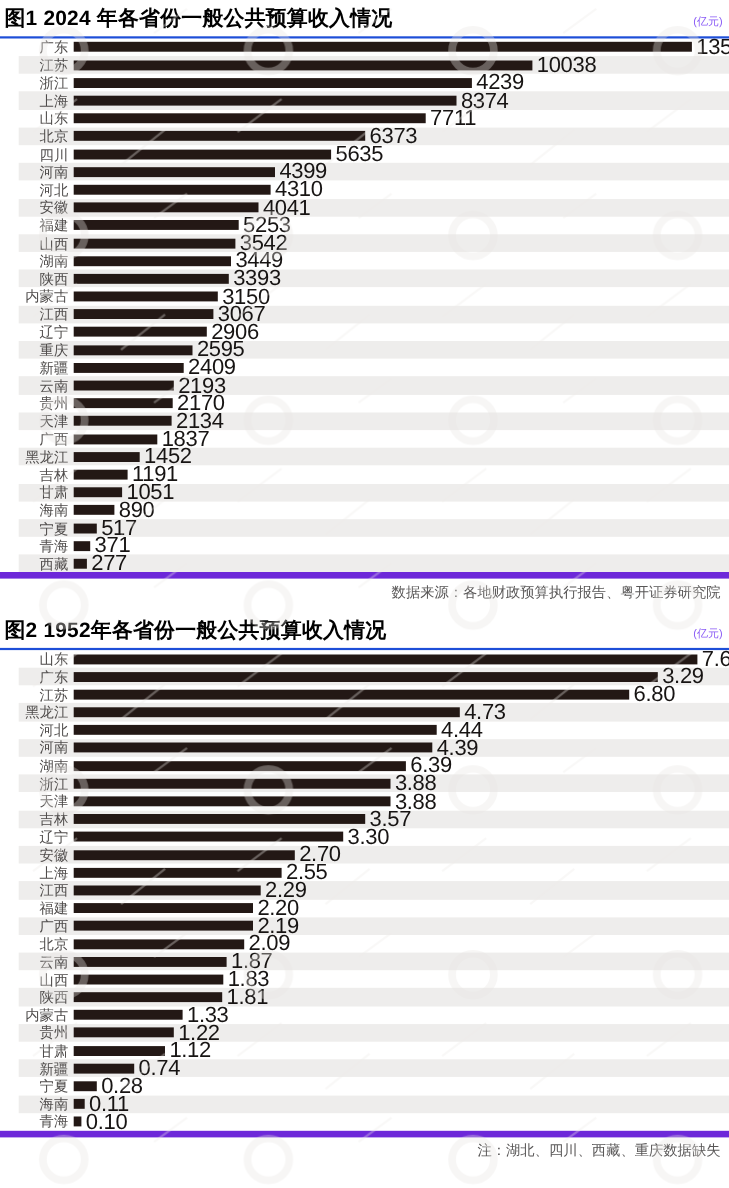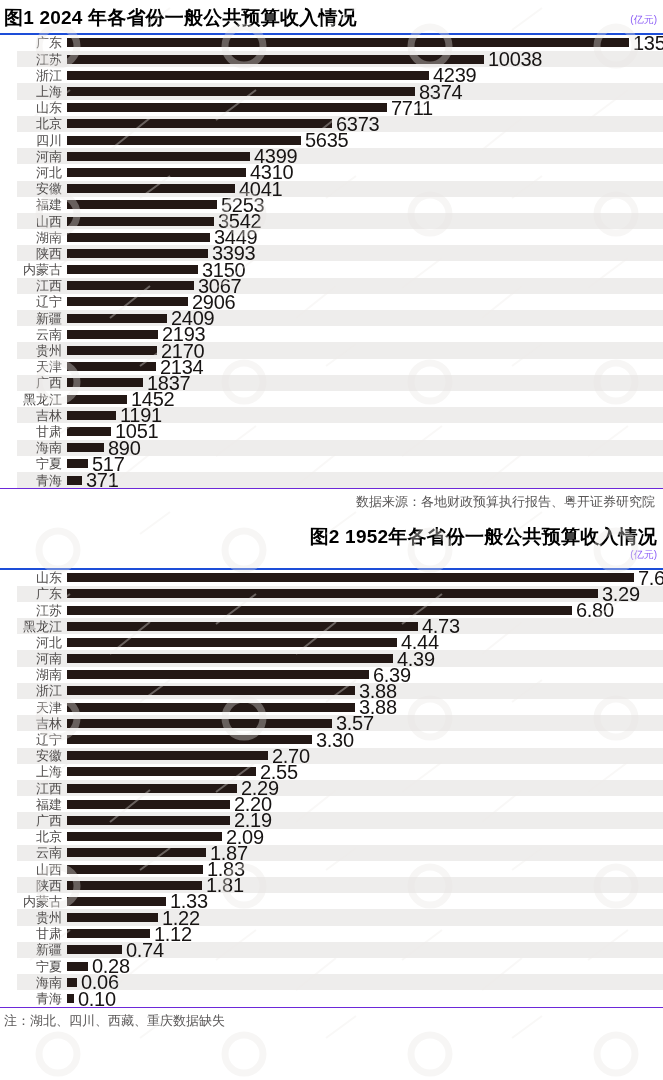--- a/index.html
+++ b/index.html
@@ -14,45 +14,45 @@
   .watermark {
     position:absolute; left:0; top:0; width:663px; height:1080px;
     pointer-events:none; z-index:5;
   }
   section.chart { position:relative; z-index:1; }
   .chart-header {
     display:flex; justify-content:space-between; align-items:flex-end;
     padding:7px 6px 4px 4px;
     border-bottom:2px solid #1d4ed8;
   }
-  #section-1952 .chart-header { padding-top:10px;flex-direction:column; }
+  #section-1952 .chart-header { padding-top:10px; }
   .chart-title {
     font-size:19px; font-weight:bold; color:#000;
     letter-spacing:0.2px; line-height:1.15;
   }
   .chart-unit { font-size:10px; color:#8b5cf6; padding-bottom:2px; }
   .rows { width:100%; }
   .chart-row { display:flex; align-items:center; height:16.2px;margin-left:17px; }
   .chart-row:nth-child(even) { background:var(--stripe,#eeedec); }
   .row-label {
     width:48px; min-width:48px; padding-right:3px;
     text-align:right; font-size:13px; color:#4f4c4b; line-height:1;
   }
   .bar { height:9px; background:var(--bar,#231815); margin-left:2px; flex:0 0 auto; }
   .bar-value {
     margin-left:4px; font-size:20px; color:#171413;
     letter-spacing:-0.3px; line-height:1; white-space:nowrap;
   }
   .chart-footer {
-    display:flex; justify-content:flex-start; align-items:flex-start;
-    border-top:1px solid #6d28d9;
+    display:flex; justify-content:flex-end; align-items:flex-start;
+    border-top:6px solid #6d28d9;
     padding:5px 8px 6px 4px;
     font-size:13px; color:#595757; line-height:1.2;
   }
-  .chart-note { text-align:left; }
+  .chart-note { text-align:left;font-family:Liberation Mono, monospace; }
   .chart-source { text-align:right; margin-left:auto; }
 </style>
 </head>
 <body style="--bar: #231815; --stripe: #eeedec; background: rgb(255, 255, 255);">
 
 <svg class="watermark" width="663" height="1080" xmlns="http://www.w3.org/2000/svg">
   <defs>
     <pattern id="wm" width="186" height="168" patternUnits="userSpaceOnUse">
       <circle cx="58" cy="46" r="19" fill="none" stroke="#e8e5e2" stroke-width="7"></circle>
       <path d="M30 120 L70 90 M110 150 L150 118 M140 30 L170 8" stroke="#edebe8" stroke-width="2" fill="none"></path>
@@ -146,20 +146,25 @@
         <span class="row-label">江西</span>
         <span class="bar" style="width: 127px;"></span>
         <span class="bar-value">3067</span>
       </div>
       <div class="chart-row">
         <span class="row-label">辽宁</span>
         <span class="bar" style="width: 121px;"></span>
         <span class="bar-value">2906</span>
       </div>
       <div class="chart-row">
+        <span class="row-label">重庆</span>
+        <span class="bar" style="width: 108px;"></span>
+        <span class="bar-value">2595</span>
+      </div>
+      <div class="chart-row">
         <span class="row-label">新疆</span>
         <span class="bar" style="width: 100px;"></span>
         <span class="bar-value">2409</span>
       </div>
       <div class="chart-row">
         <span class="row-label">云南</span>
         <span class="bar" style="width: 91px;"></span>
         <span class="bar-value">2193</span>
       </div>
       <div class="chart-row">
@@ -199,20 +204,25 @@
       </div>
       <div class="chart-row">
         <span class="row-label">宁夏</span>
         <span class="bar" style="width: 21px;"></span>
         <span class="bar-value">517</span>
       </div>
       <div class="chart-row">
         <span class="row-label">青海</span>
         <span class="bar" style="width: 15px;"></span>
         <span class="bar-value">371</span>
+      </div>
+      <div class="chart-row">
+        <span class="row-label">西藏</span>
+        <span class="bar" style="width: 12px;"></span>
+        <span class="bar-value">277</span>
       </div>
     </div>
   <footer class="chart-footer">
     <span class="chart-note"></span>
     <span class="chart-source">数据来源：各地财政预算执行报告、粤开证券研究院</span>
   </footer>
 </section>
 
 <section class="chart" id="section-1952">
   <header class="chart-header">
@@ -341,21 +351,21 @@
         <span class="bar-value">0.74</span>
       </div>
       <div class="chart-row">
         <span class="row-label">宁夏</span>
         <span class="bar" style="width: 21px;"></span>
         <span class="bar-value">0.28</span>
       </div>
       <div class="chart-row">
         <span class="row-label">海南</span>
         <span class="bar" style="width: 10px;"></span>
-        <span class="bar-value">0.06</span>
+        <span class="bar-value">0.11</span>
       </div>
       <div class="chart-row">
         <span class="row-label">青海</span>
         <span class="bar" style="width: 7px;"></span>
         <span class="bar-value">0.10</span>
       </div>
     </div>
   <footer class="chart-footer">
     <span class="chart-note">注：湖北、四川、西藏、重庆数据缺失</span>
   </footer>

